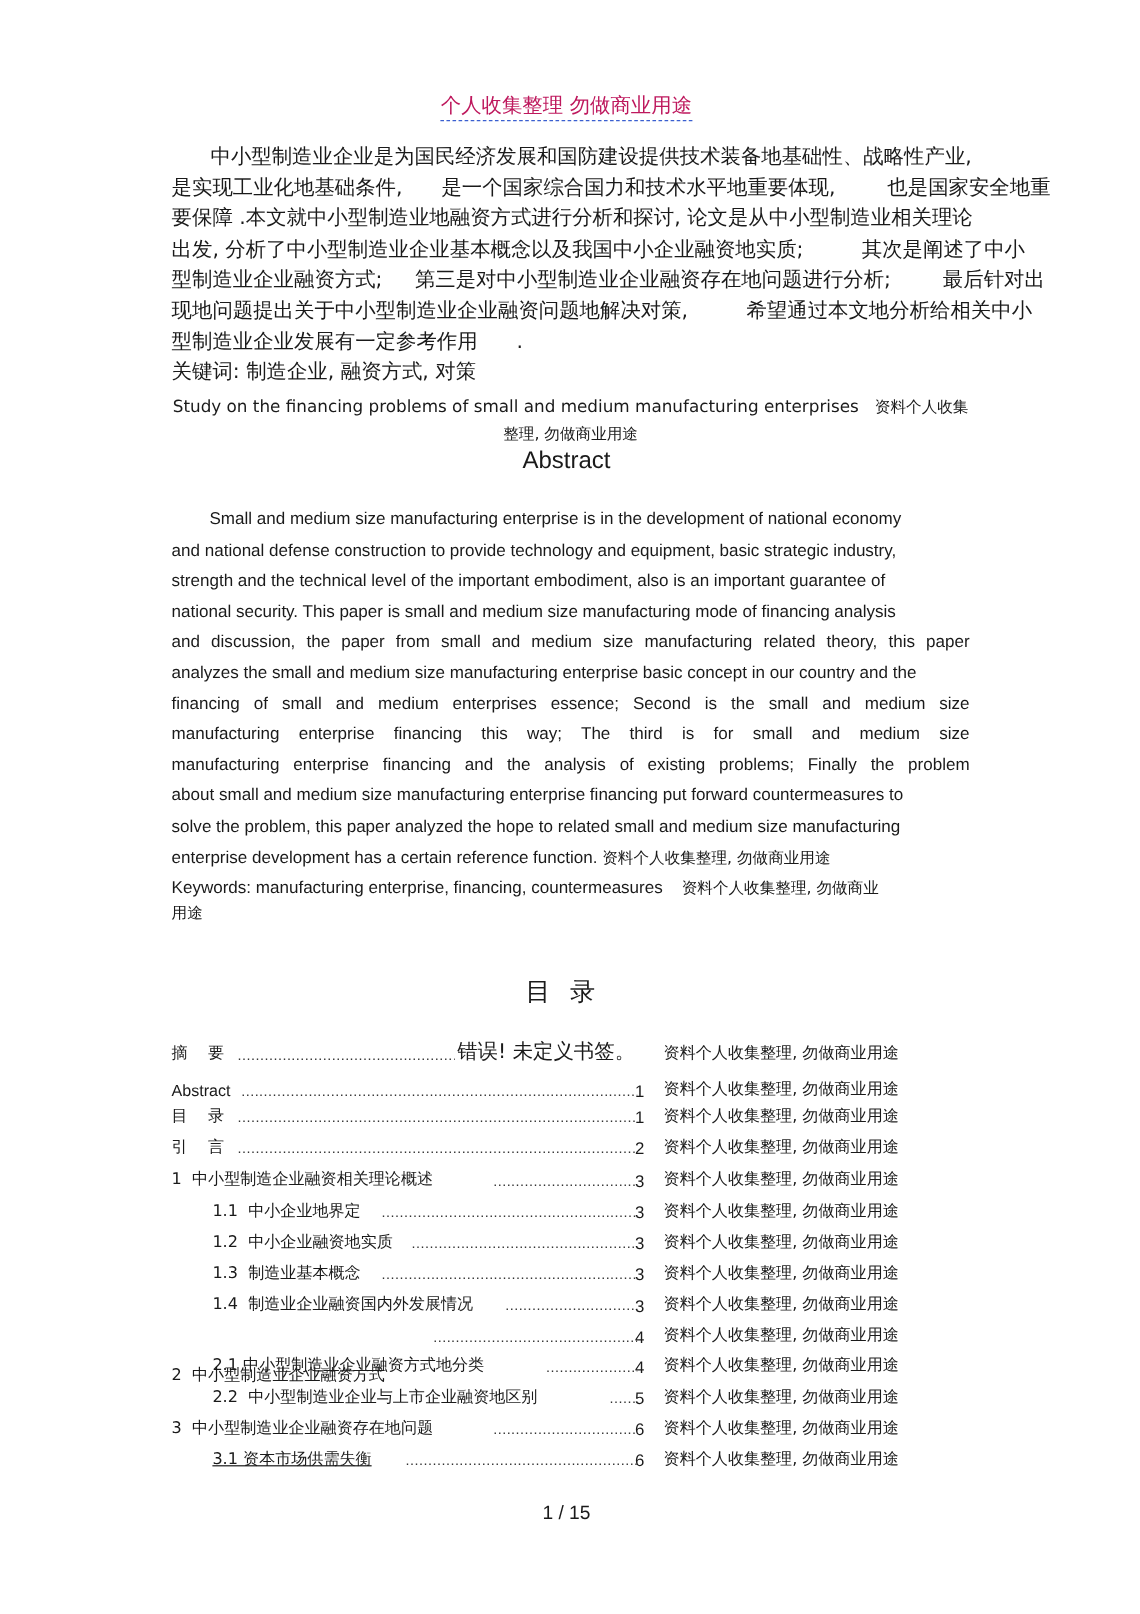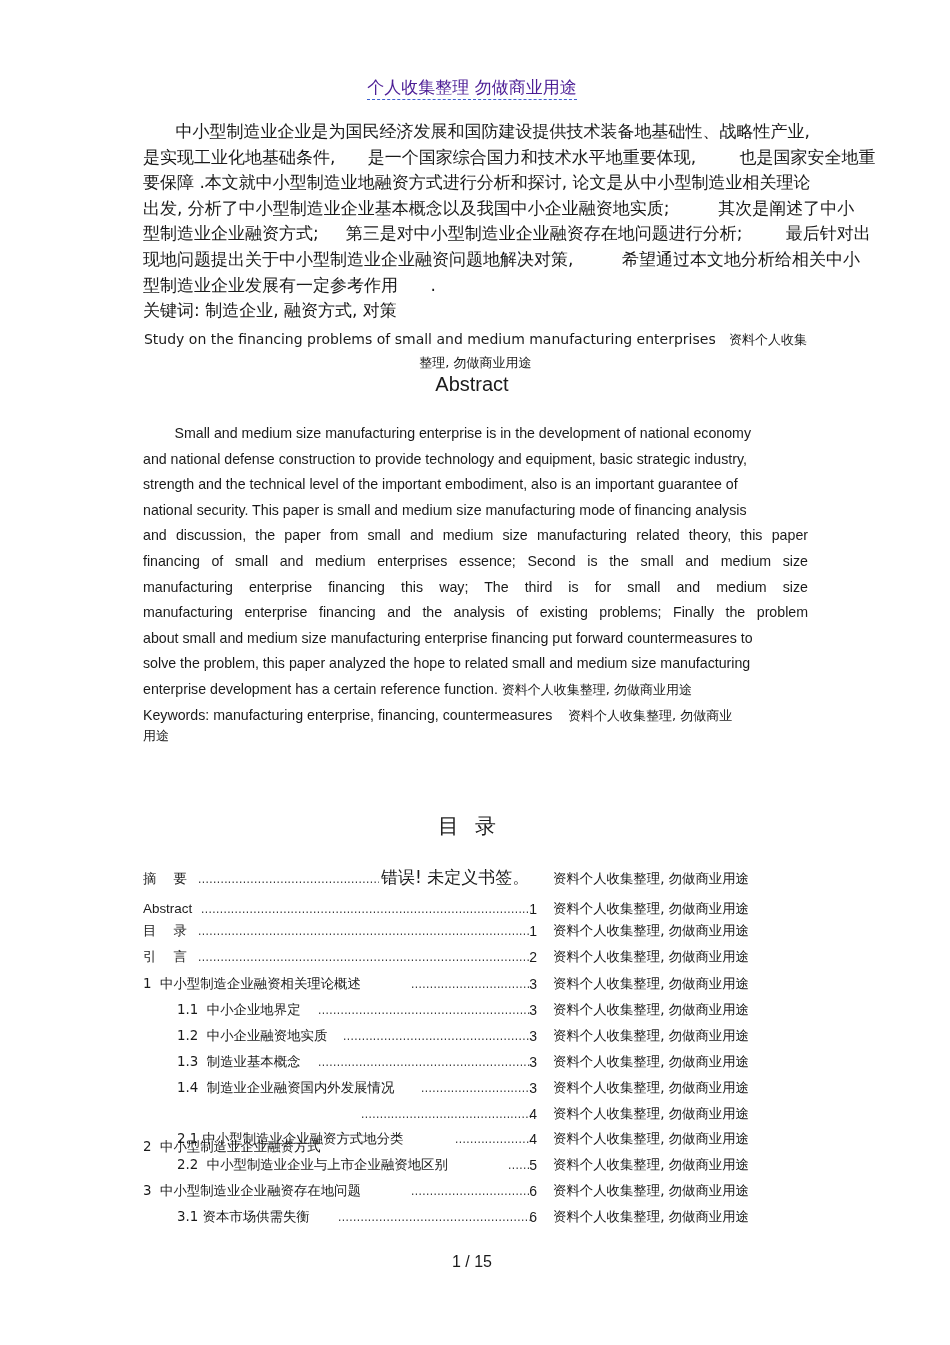--- a/index.html
+++ b/index.html
@@ -5,21 +5,21 @@
   html, body { margin: 0; padding: 0; background: #ffffff; }
   body {
     width: 950px; height: 1345px; position: relative; overflow: hidden;
     font-family: "DejaVu Sans", "Liberation Sans", sans-serif;
     color: #1a1a1a;
   }
   .page { position: absolute; left: 0; top: 0; width: 950px; height: 1345px; }
   .abs { position: absolute; white-space: nowrap; }
   .header {
     left: 0; width: 944px; top: 76px; text-align: center;
-    font-size: 17px; color: #4c1d95;
+    font-size: 17px; color: #be185d;
   }
   .header span {
     border-bottom: 1.5px dashed #3a5fd0; padding-bottom: 2px;
   }
   .cn { font-size: 17px; line-height: 25.6px; }
   .cnblock { left: 143px; top: 119px; width: 670px; }
   .cnblock .ln { display: block; white-space: pre; height: 25.6px; }
   .title-en { left: 143px; top: 328px; width: 665px; text-align: center; font-size: 14px; line-height: 22px; white-space: normal; }
   .title-en .cnpart { font-family: "DejaVu Sans", sans-serif; font-size: 13px; }
   .abstract-h { left: 0; width: 944px; top: 373px; text-align: center; font-family: "Liberation Sans", sans-serif; font-size: 20px; }
@@ -63,20 +63,21 @@
   </div>
 
   <div class="abs abstract-h">Abstract</div>
 
   <div class="abs enblock">
     <span class="ln" style="white-space:pre">        Small and medium size manufacturing enterprise is in the development of national economy</span>
     <span class="ln">and national defense construction to provide technology and equipment, basic strategic industry,</span>
     <span class="ln">strength and the technical level of the important embodiment, also is an important guarantee of</span>
     <span class="ln">national security. This paper is small and medium size manufacturing mode of financing analysis</span>
     <span class="ln just">and discussion, the paper from small and medium size manufacturing related theory, this paper</span>
+    <span class="ln">analyzes the small and medium size manufacturing enterprise basic concept in our country and the</span>
     <span class="ln just">financing of small and medium enterprises essence; Second is the small and medium size</span>
     <span class="ln just">manufacturing enterprise financing this way; The third is for small and medium size</span>
     <span class="ln just">manufacturing enterprise financing and the analysis of existing problems; Finally the problem</span>
     <span class="ln">about small and medium size manufacturing enterprise financing put forward countermeasures to</span>
     <span class="ln">solve the problem, this paper analyzed the hope to related small and medium size manufacturing</span>
     <span class="ln">
       <span>enterprise development has a certain reference function.</span>
       <span class="cnpart">资料个人收集整理, 勿做商业用途</span>
     </span>
     <span class="ln">
@@ -161,21 +162,21 @@
         <span class="toc-page">5</span>
         <span class="toc-note">资料个人收集整理, 勿做商业用途</span>
       </div>
       <div class="toc-row" style="top: 312px;">
         <span class="toc-title" style="left: 0px;">3  中小型制造业企业融资存在地问题</span>
         <span class="toc-dots" style="left: 268px; width: 120px;">................................................................................................................................................................</span>
         <span class="toc-page">6</span>
         <span class="toc-note">资料个人收集整理, 勿做商业用途</span>
       </div>
       <div class="toc-row" style="top: 338px;">
-        <span class="toc-title" style="left: 34px;">3.1 资本市场供需失衡</span>
+        <span class="toc-title" style="left: 34px; text-decoration: underline;">3.1 资本市场供需失衡</span>
         <span class="toc-dots" style="left: 195px; width: 193px;">................................................................................................................................................................</span>
         <span class="toc-page">6</span>
         <span class="toc-note">资料个人收集整理, 勿做商业用途</span>
       </div>
     </div>
 
   <div class="abs pageno">1 / 15</div>
 </div>
 
 </body></html>

